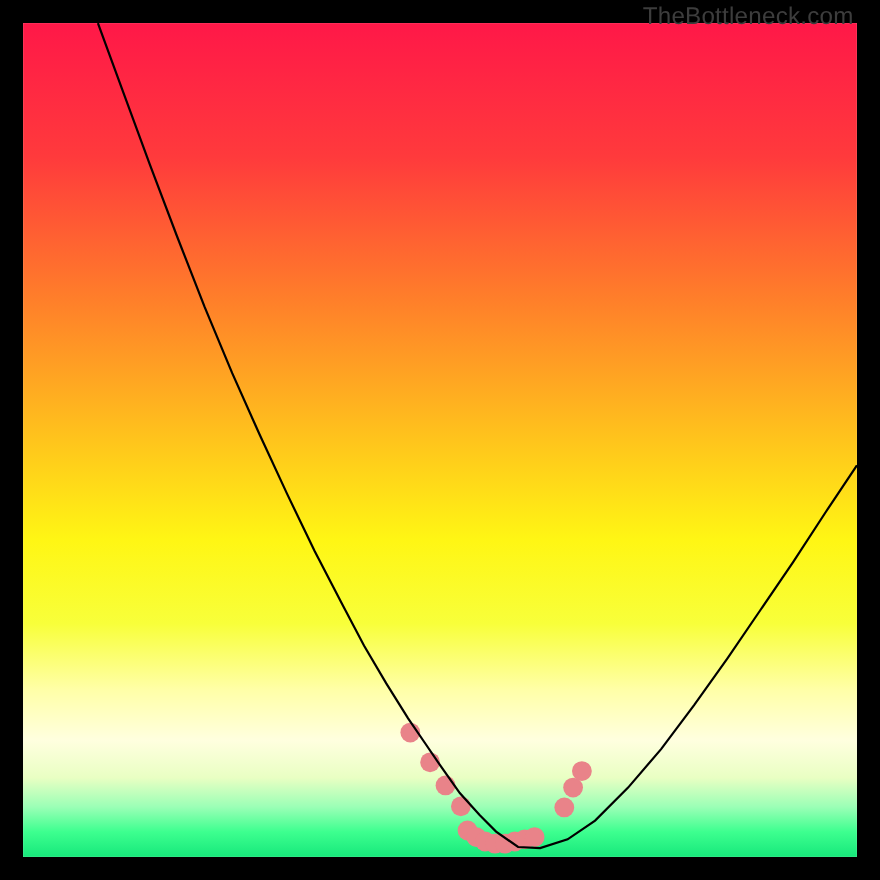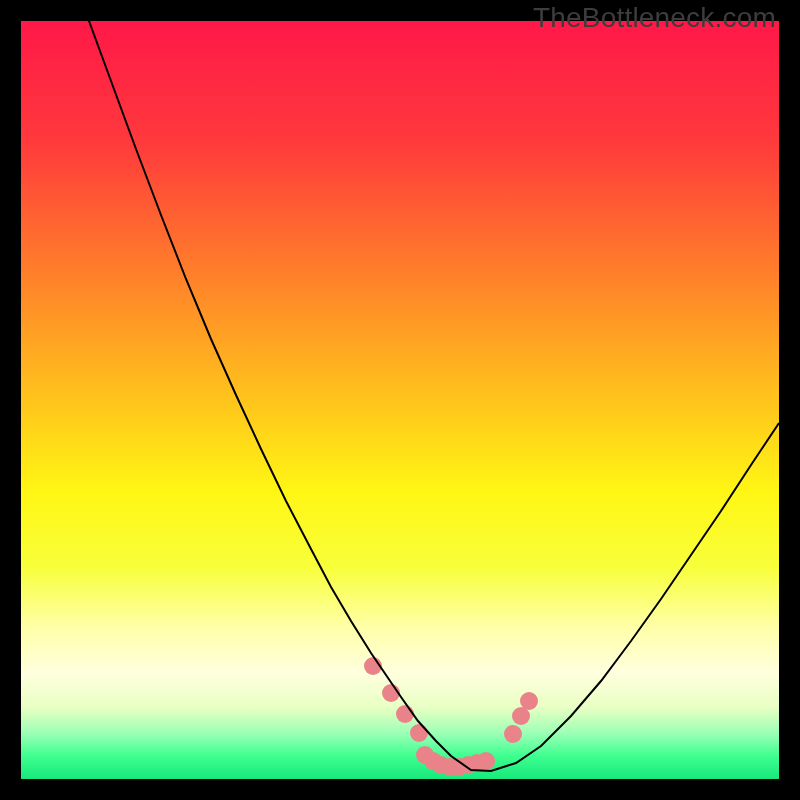--- a/index.html
+++ b/index.html
@@ -24,21 +24,21 @@
     top: 21px;
     left: 21px;
     width: 758px;
     height: 758px;
   }
   .watermark {
     position: absolute;
     top: 2px;
     right: 24px;
     font-family: Arial, Helvetica, sans-serif;
-    font-size: 28px;
+    font-size: 22px;
     color: #3d3d3d;
     letter-spacing: 0.2px;
     font-weight: 500;
   }
 </style>
 </head>
 <body>
 
 <div class="frame"></div>
 

